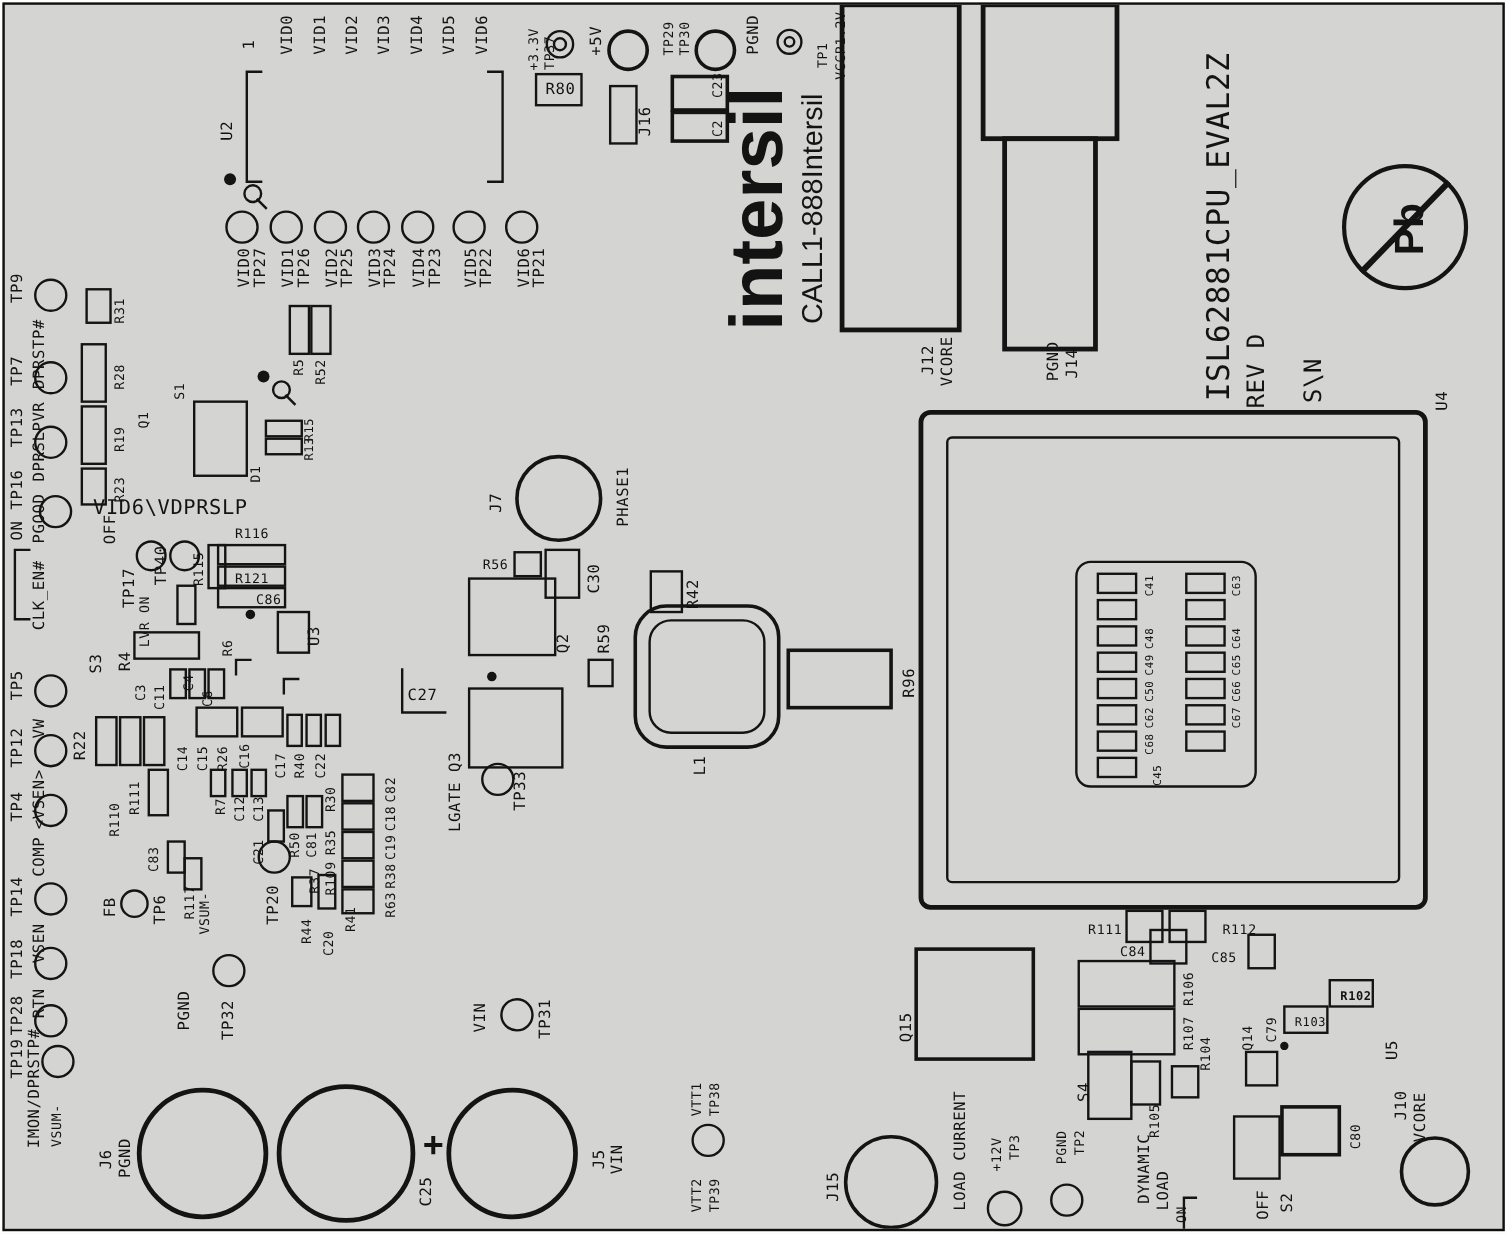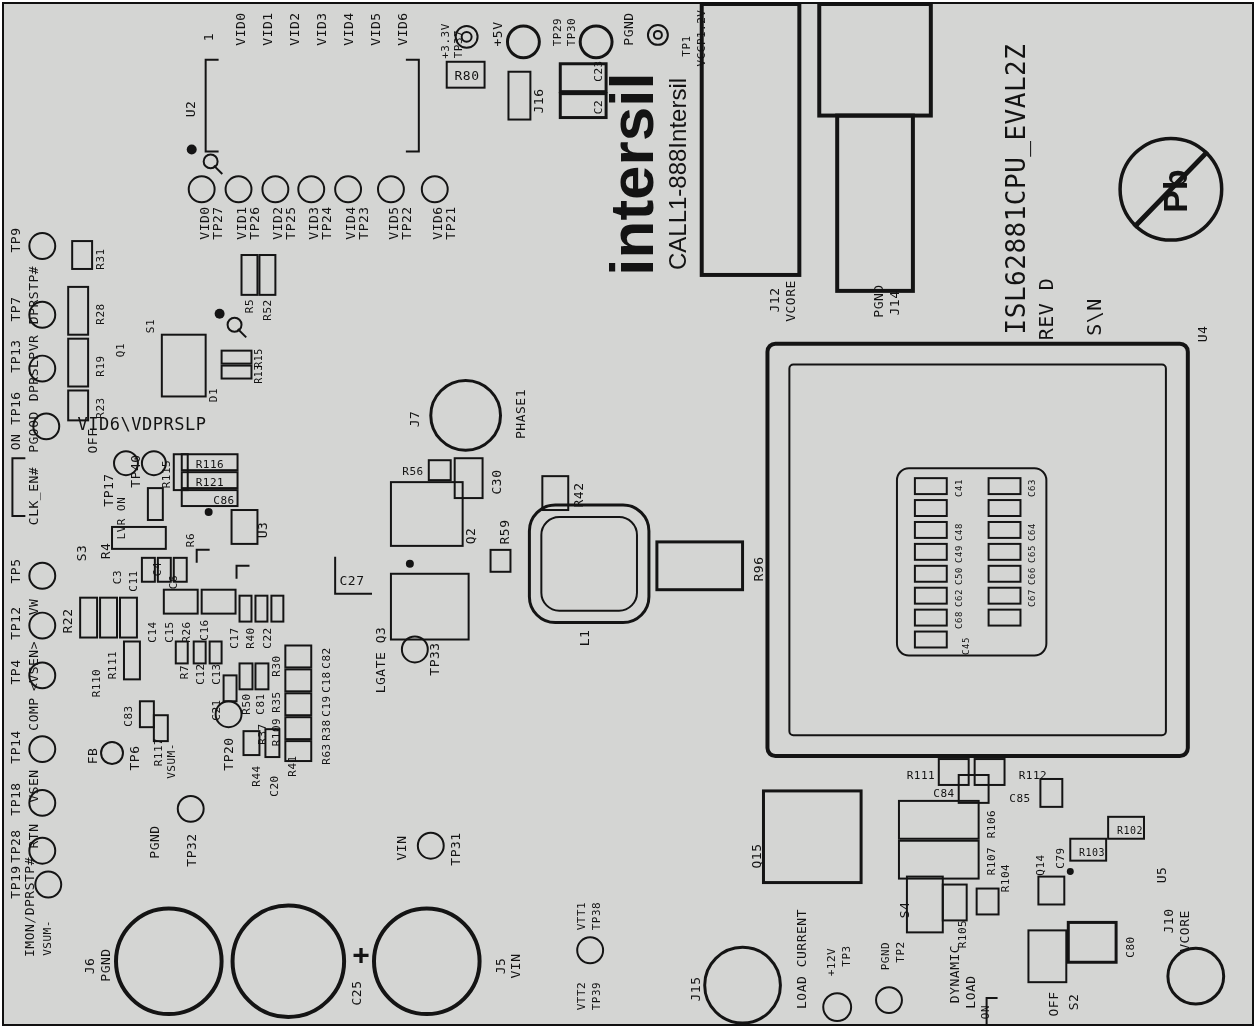--- a/index.html
+++ b/index.html
@@ -348,27 +348,27 @@
       <div class="lbl vt" style="left: 955px; top: 572px; font-size: 9px;">C50</div>
       <div class="lbl vt" style="left: 955px; top: 594px; font-size: 9px;">C62</div>
       <div class="lbl vt" style="left: 955px; top: 616px; font-size: 9px;">C68</div>
       <div class="lbl vt" style="left: 962px; top: 642px; font-size: 9px;">C45</div>
       <div class="lbl vt" style="left: 1028px; top: 484px; font-size: 9px;">C63</div>
       <div class="lbl vt" style="left: 1028px; top: 528px; font-size: 9px;">C64</div>
       <div class="lbl vt" style="left: 1028px; top: 550px; font-size: 9px;">C65</div>
       <div class="lbl vt" style="left: 1028px; top: 572px; font-size: 9px;">C66</div>
       <div class="lbl vt" style="left: 1028px; top: 594px; font-size: 9px;">C67</div>
       <div class="lbl ht" style="left: 463px; top: 71px; font-size: 13px;">R80</div>
-      <div class="lbl ht" style="left: 206px; top: 460px; font-size: 11px;">R116</div>
+      <div class="lbl ht" style="left: 206px; top: 441px; font-size: 11px;">R116</div>
       <div class="lbl ht" style="left: 206px; top: 478px; font-size: 11px;">R121</div>
       <div class="lbl ht" style="left: 220px; top: 496px; font-size: 11px;">C86</div>
       <div class="lbl ht" style="left: 138px; top: 420px; font-size: 17px;">VID6\VDPRSLP</div>
       <div class="lbl ht" style="left: 348px; top: 576px; font-size: 13px;">C27</div>
       <div class="lbl ht" style="left: 409px; top: 467px; font-size: 11px;">R56</div>
       <div class="lbl ht" style="left: 940px; top: 789px; font-size: 11px;">C84</div>
       <div class="lbl ht" style="left: 1016px; top: 794px; font-size: 11px;">C85</div>
       <div class="lbl ht" style="left: 917px; top: 771px; font-size: 11px;">R111</div>
       <div class="lbl ht" style="left: 1029px; top: 771px; font-size: 11px;">R112</div>
       <div class="lbl ht" style="left: 1088px; top: 849px; font-size: 10px;">R103</div>
-      <div class="lbl ht" style="left: 1126px; top: 827px; font-size: 10px;">R102</div>
+      <div class="lbl ht" style="left: 1126px; top: 827px; font-size: 10px; font-weight: bold;">R102</div>
       <div class="lbl ht sans b" style="left: 357px; top: 951px; font-size: 30px;">+</div>
     </div>
 </div>
 
 </body></html>

